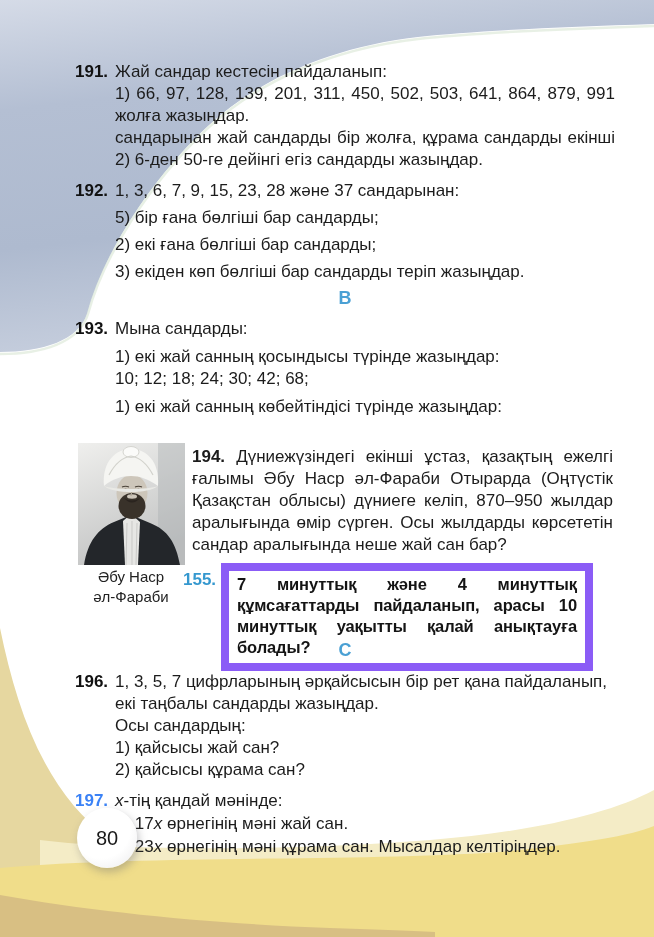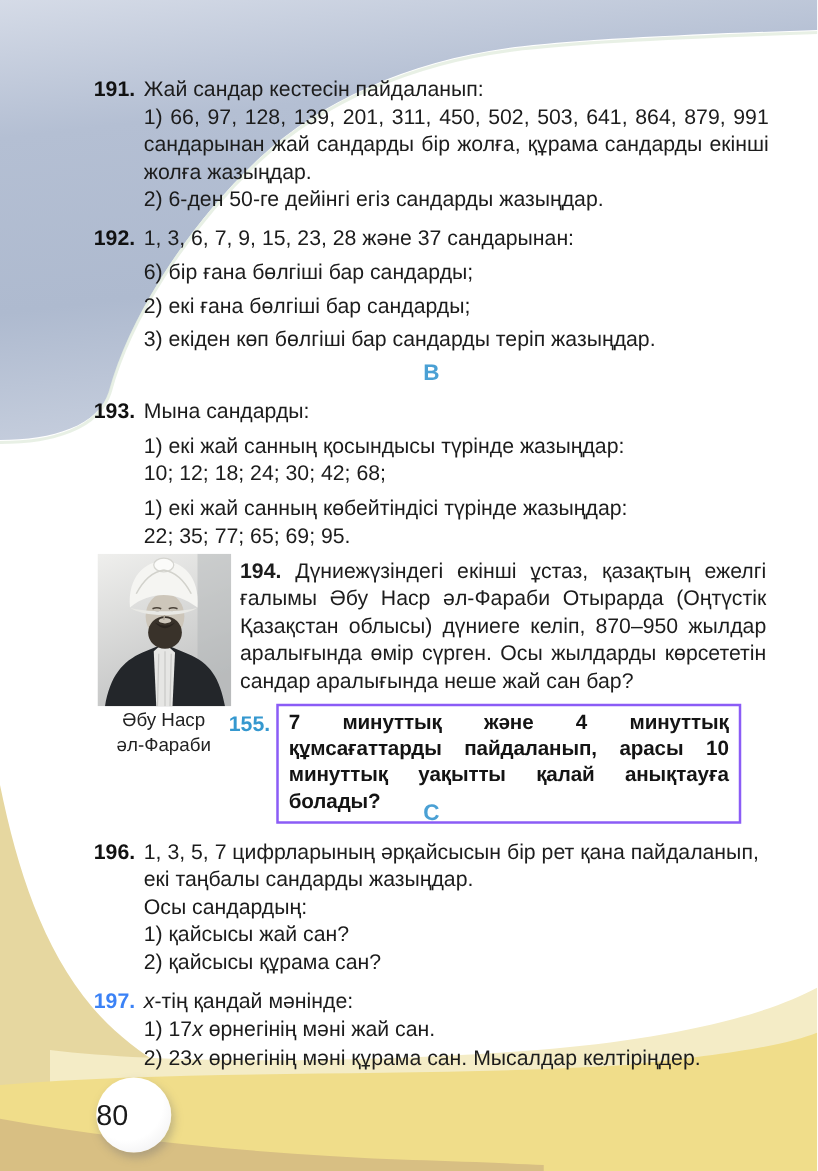--- a/index.html
+++ b/index.html
@@ -26,29 +26,29 @@
   .portrait{position:absolute;left:78px;top:443px;width:107px;height:122px;}
   .caption{position:absolute;left:63px;top:567px;width:136px;text-align:center;
     font-size:15px;line-height:20px;color:#222;}
 
   .p194{position:absolute;left:192px;top:446px;width:421px;font-size:17px;
     line-height:22px;text-align:justify;}
   .p194 .inum{font-weight:bold;}
 
   .n195{position:absolute;left:183px;top:570px;font-size:17px;font-weight:bold;color:#3598cf;}
   .box195{position:absolute;left:221px;top:563px;width:372px;box-sizing:border-box;
-    border:2px solid #8b5cf6;background:#fff;padding:3px 8px 5px 8px;
+    border:8px solid #8b5cf6;background:#fff;padding:3px 8px 5px 8px;
     font-size:16.5px;line-height:21px;font-weight:bold;letter-spacing:-0.1px;
     text-align:justify;color:#141414;}
 
-  .badge{position:absolute;left:77px;top:862px;width:60px;height:60px;border-radius:50%;
+  .badge{position:absolute;left:77px;top:808px;width:60px;height:60px;border-radius:50%;
     background:radial-gradient(circle at 40% 35%, #ffffff 55%, #f3f3f4 80%, #e8e8ea 100%);
     box-shadow:2px 4px 8px rgba(110,110,115,.40);
-    display:flex;align-items:center;
-    font-size:23px;color:#1a1a1a;}
+    display:flex;align-items:center;justify-content:center;
+    font-size:20px;color:#1a1a1a;}
 </style>
 </head>
 <body>
 
 <div class="page">
 
   <svg class="deco deco-top" width="654" height="470" viewBox="0 0 654 470">
     <defs>
       <linearGradient id="gTop" x1="0" y1="0" x2="0.22" y2="1">
         <stop offset="0" stop-color="#d5dbe7"></stop>
@@ -64,40 +64,39 @@
   <svg class="deco deco-bottom" width="654" height="337" viewBox="0 0 337" style="width:654px;height:337px" preserveAspectRatio="none">
     <path fill="#e6d7a0" d="M0,28 C14,96 34,158 74,206 C122,262 210,300 330,318 C400,329 470,334 560,336 L654,337 L0,337 Z"></path>
     <path fill="#f4ecc6" d="M40,240 C140,252 300,250 430,240 C530,232 610,214 654,190 L654,337 L40,337 Z"></path>
     <path fill="#f0dd8a" d="M0,268 C150,255 350,262 500,252 C580,244 630,236 654,226 L654,337 L0,337 Z"></path>
     <path fill="#d8bf83" d="M0,295 C100,313 220,324 330,328 C370,329 410,331 435,332 L435,337 L0,337 Z"></path>
   </svg>
 
   <section class="prob" style="top:61px">
     <div><b class="pnum">191.</b><span>Жай сандар кестесін пайдаланып:</span></div>
     <div class="ind just">1) 66, 97, 128, 139, 201, 311, 450, 502, 503, 641, 864, 879, 991</div>
+    <div class="ind">жолға жазыңдар.</div>
     <div class="ind just">сандарынан жай сандарды бір жолға, құрама сандарды екінші</div>
-    <div class="ind">жолға жазыңдар.</div>
     <div class="ind">2) 6-ден 50-ге дейінгі егіз сандарды жазыңдар.</div>
   </section>
 
   <section class="prob" style="top:180px">
     <div><b class="pnum">192.</b><span>1, 3, 6, 7, 9, 15, 23, 28 және 37 сандарынан:</span></div>
-    <div class="ind gap">6) бір ғана бөлгіші бар сандарды;</div>
+    <div class="ind gap">5) бір ғана бөлгіші бар сандарды;</div>
     <div class="ind gap">2) екі ғана бөлгіші бар сандарды;</div>
     <div class="ind gap">3) екіден көп бөлгіші бар сандарды теріп жазыңдар.</div>
   </section>
 
   <div class="marker" style="top:288px">В</div>
 
   <section class="prob" style="top:318px">
     <div><b class="pnum">193.</b><span>Мына сандарды:</span></div>
     <div class="ind gap6">1) екі жай санның қосындысы түрінде жазыңдар:</div>
     <div class="ind">10; 12; 18; 24; 30; 42; 68;</div>
     <div class="ind gap6">1) екі жай санның көбейтіндісі түрінде жазыңдар:</div>
-    <div class="ind">22; 35; 77; 65; 69; 95.</div>
   </section>
 
   <svg class="portrait" viewBox="0 0 107 122">
     <defs>
       <linearGradient id="pbg" x1="0" y1="0" x2="0.35" y2="1">
         <stop offset="0" stop-color="#efefed"></stop>
         <stop offset="1" stop-color="#c3c4c4"></stop>
       </linearGradient>
     </defs>
     <rect x="0" y="0" width="107" height="122" fill="url(#pbg)"></rect>

